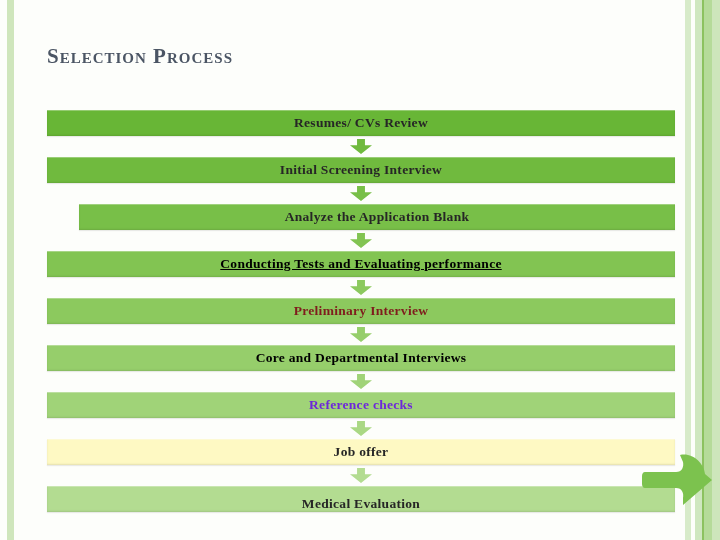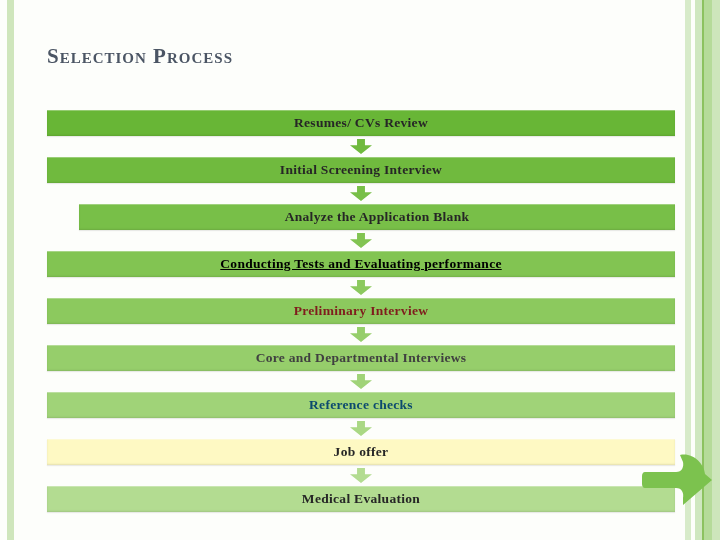--- a/index.html
+++ b/index.html
@@ -124,47 +124,47 @@
     <div class="bar" style="background: rgb(140, 201, 94);">
       <span class="bar-label" style="color: #7f1d1d;">Preliminary Interview</span>
     </div>
     <div class="gap">
       <div class="down-arrow" style="background: rgb(150, 206, 107);"></div>
     </div>
   </div>
 
   <div class="step">
     <div class="bar" style="background: rgb(150, 206, 107);">
-      <span class="bar-label" style="color: #404040;">Core and Departmental Interviews</span>
+      <span class="bar-label" style="color: #000000;">Core and Departmental Interviews</span>
     </div>
     <div class="gap">
       <div class="down-arrow" style="background: rgb(160, 211, 120);"></div>
     </div>
   </div>
 
   <div class="step">
     <div class="bar" style="background: rgb(160, 211, 120);">
-      <span class="bar-label" style="color: #0c4a6e;">Reference checks</span>
+      <span class="bar-label" style="color: #6d28d9;">Reference checks</span>
     </div>
     <div class="gap">
       <div class="down-arrow" style="background: rgb(170, 216, 132);"></div>
     </div>
   </div>
 
   <div class="step">
     <div class="bar" style="background: #fef9c3;">
       <span class="bar-label" style="color: rgb(38, 38, 38);">Job offer</span>
     </div>
     <div class="gap">
       <div class="down-arrow" style="background: rgb(179, 220, 145);"></div>
     </div>
   </div>
 
   <div class="step">
-    <div class="bar" style="background: rgb(179, 220, 145);">
+    <div class="bar" style="background: rgb(179, 220, 145); align-items: flex-end;">
       <span class="bar-label" style="color: rgb(38, 38, 38);">Medical Evaluation</span>
     </div>
 
   </div>
 </div>
 
 <svg class="bent-arrow" width="72" height="62" viewBox="0 0 72 62">
   <path id="bent-arrow-path" d="M3,22
            H34
            C40,22 42,17 41,12

